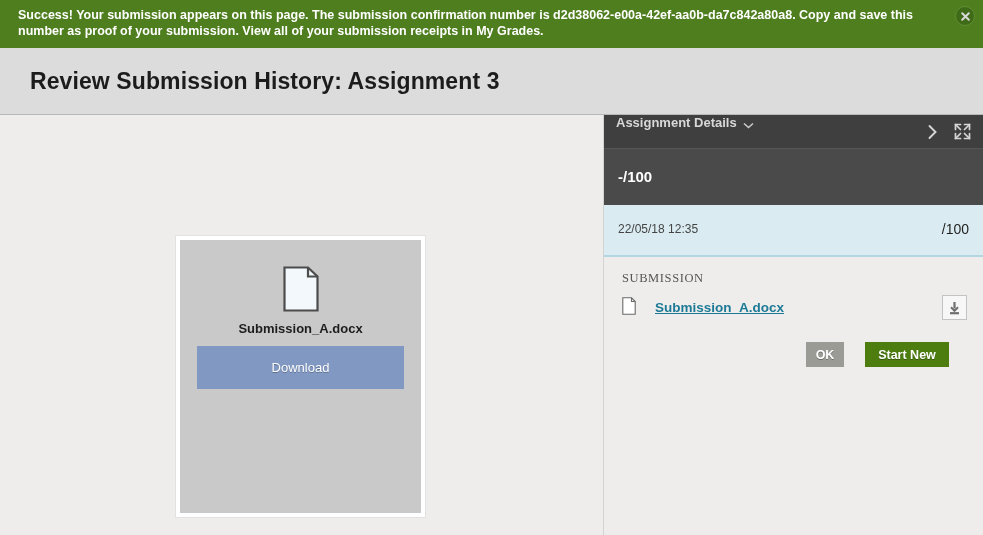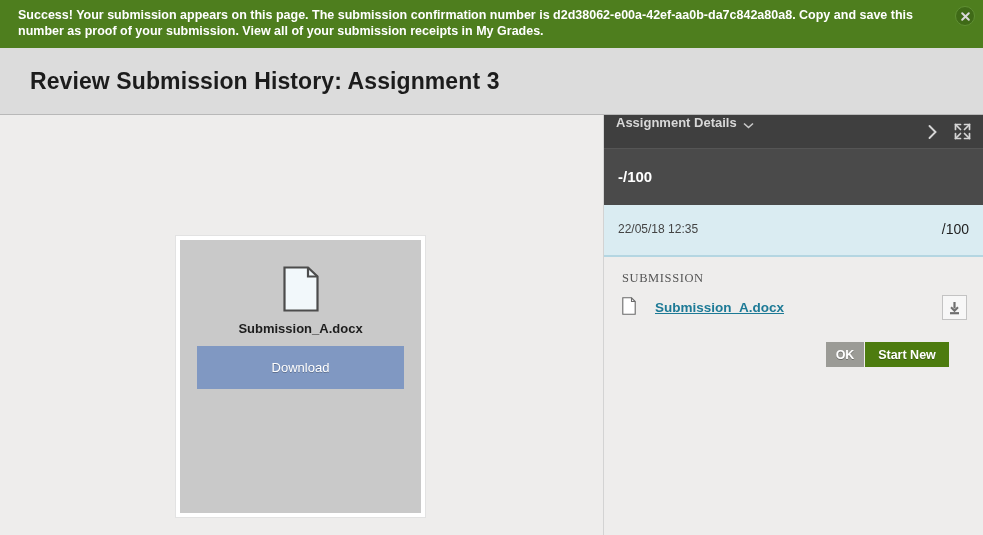--- a/index.html
+++ b/index.html
@@ -223,21 +223,21 @@
     border: 1px solid #c3c3c3;
     display: flex; align-items: center; justify-content: center;
     cursor: pointer;
   }
 
   .panel-actions {
     margin-top: 22px;
     padding-right: 18px;
     display: flex;
     justify-content: flex-end;
-    gap: 1px;
+    gap: 21px;
   }
   .btn {
     border: none;
     height: 25px;
     color: #ffffff;
     font-size: 12.5px;
     font-weight: bold;
     font-family: "Liberation Sans", sans-serif;
     cursor: pointer;
     text-shadow: 0 1px 0 rgba(0,0,0,0.3);

